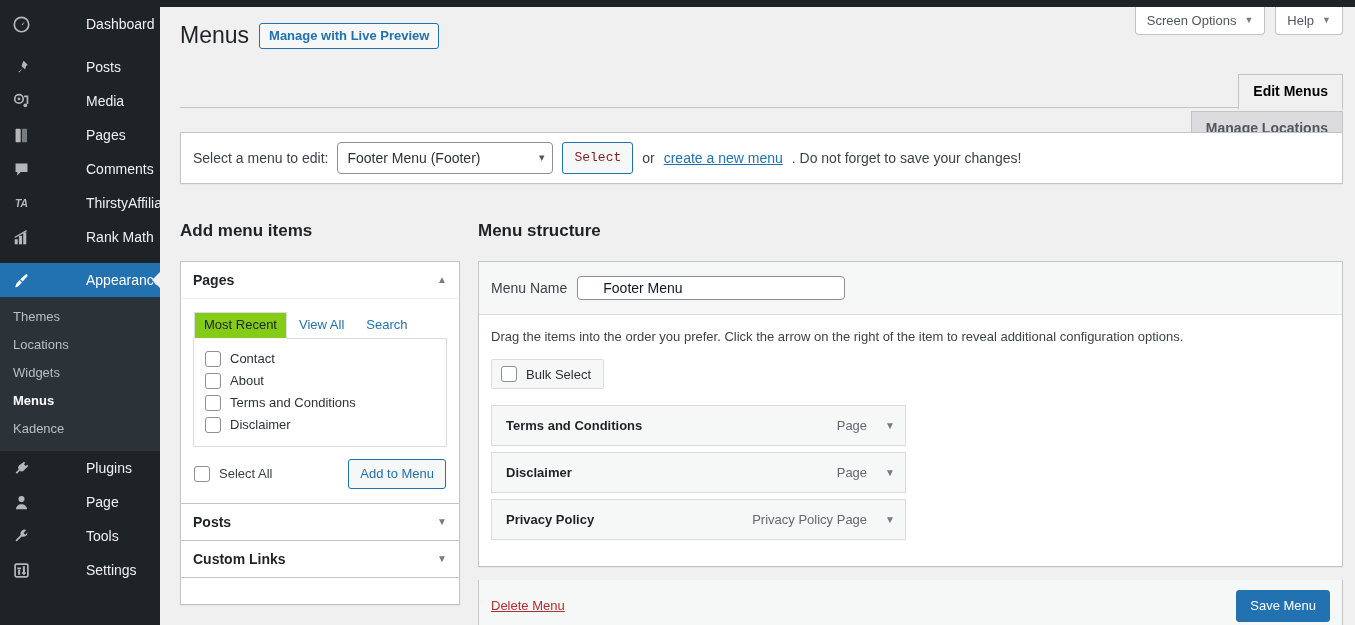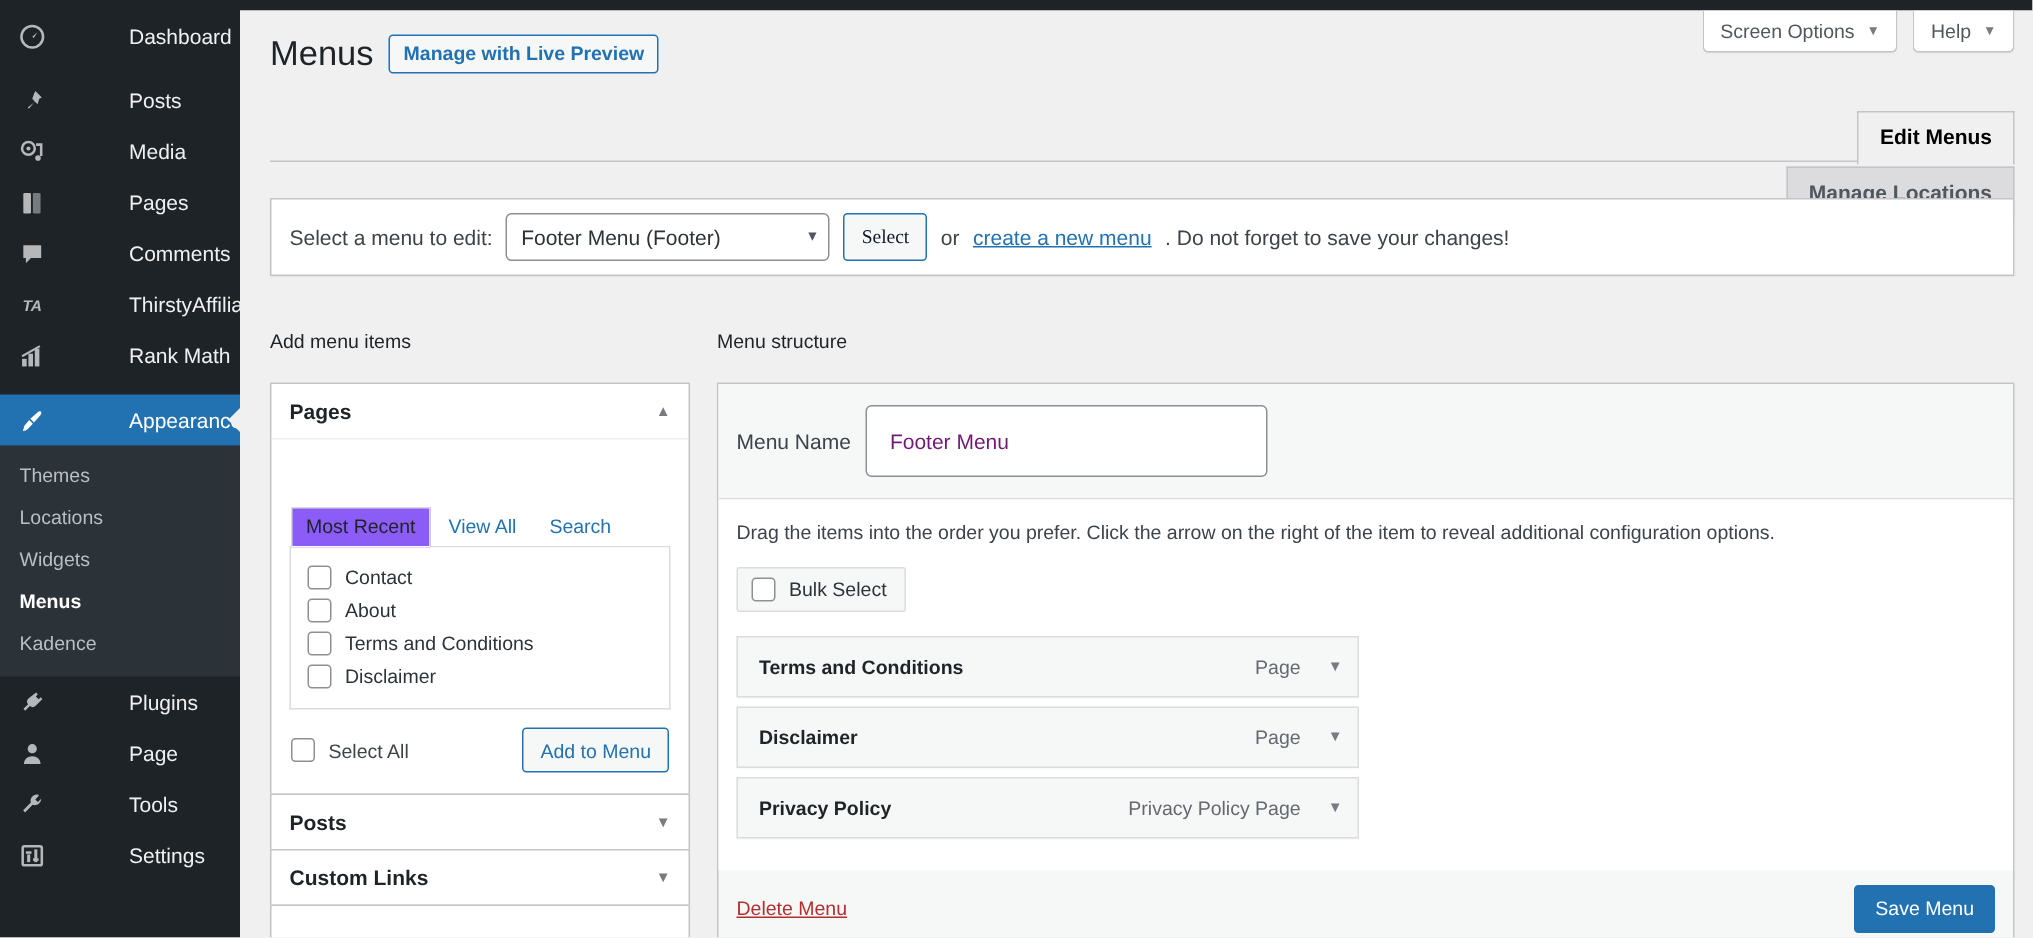--- a/index.html
+++ b/index.html
@@ -193,37 +193,37 @@
   .sel-wrap .chev {
     position: absolute; right: 9px; top: 50%;
     transform: translateY(-55%);
     pointer-events: none;
     color: #50575e;
     font-size: 11px;
   }
   .btn-secondary {
     border: 1px solid #2271b1;
     background: #f6f7f7;
-    color: #0f172a;
+    color: #7f1d1d;
     border-radius: 3px;
     height: 32px;
     padding: 0 11px;
     font-size: 13px;
     cursor: pointer;
     line-height: 30px;
-    font-family: Liberation Serif, serif;
+    font-family: Liberation Mono, monospace;
   }
   .link-blue { color: #2271b1; text-decoration: underline; cursor: pointer; }
 
   
   .col-left { position: absolute; top: 212px; left: 20px; width: 280px; }
   .col-right { position: absolute; top: 212px; left: 318px; width: 865px; }
   .col-heading {
-    font-size: 13px;
-    font-weight: normal;
+    font-size: 17px;
+    font-weight: bold;
     color: #1d2327;
     margin: 0 0 18px 0;
     line-height: 1.4;
   }
 
   
   .accordion {
     background: #fff;
     border: 1px solid #c3c4c7;
     box-shadow: 0 1px 1px rgba(0,0,0,.04);
@@ -250,24 +250,23 @@
     font-size: 13px;
     color: #2271b1;
     padding: 4px 9px 5px;
     cursor: pointer;
     border: 1px solid transparent;
     position: relative; top: 1px;
     line-height: 16px;
   }
   .tab-inner.active {
     color: #1d2327;
-    background: #8b5cf6;
+    background: #84cc16;
     border: 1px solid #dcdcde;
     border-bottom-color: #fff;
-    margin-top: 32px;
   }
   .tab-panel {
     border: 1px solid #dcdcde;
     border-top: none;
     padding: 9px 11px 10px;
     background: #fff;
   }
   .chk-row {
     display: flex; align-items: center;
     gap: 9px;
@@ -310,26 +309,26 @@
   }
   .menu-name-row {
     display: flex; align-items: center;
     gap: 10px;
     padding: 14px 12px;
     background: #f6f7f7;
     border-bottom: 1px solid #dcdcde;
   }
   .menu-name-row label { font-size: 14px; color: #3c434a; }
   input.menu-name-input {
-    width: 268px; height: 48px;
+    width: 268px; height: 24px;
     border: 1px solid #8c8f94;
     border-radius: 4px;
-    padding: 0 15px;
+    padding: 0 25px;
     font-size: 14px;
-    color: #701a75;
+    color: #0f172a;
     font-family: "Liberation Sans", sans-serif;
     background: #fff;
   }
   .structure-body { padding: 12px 12px 0; background: #fff; }
   .drag-hint {
     font-size: 13px;
     color: #3c434a;
     margin: 0 0 13px 0;
     line-height: 1.5;
   }

